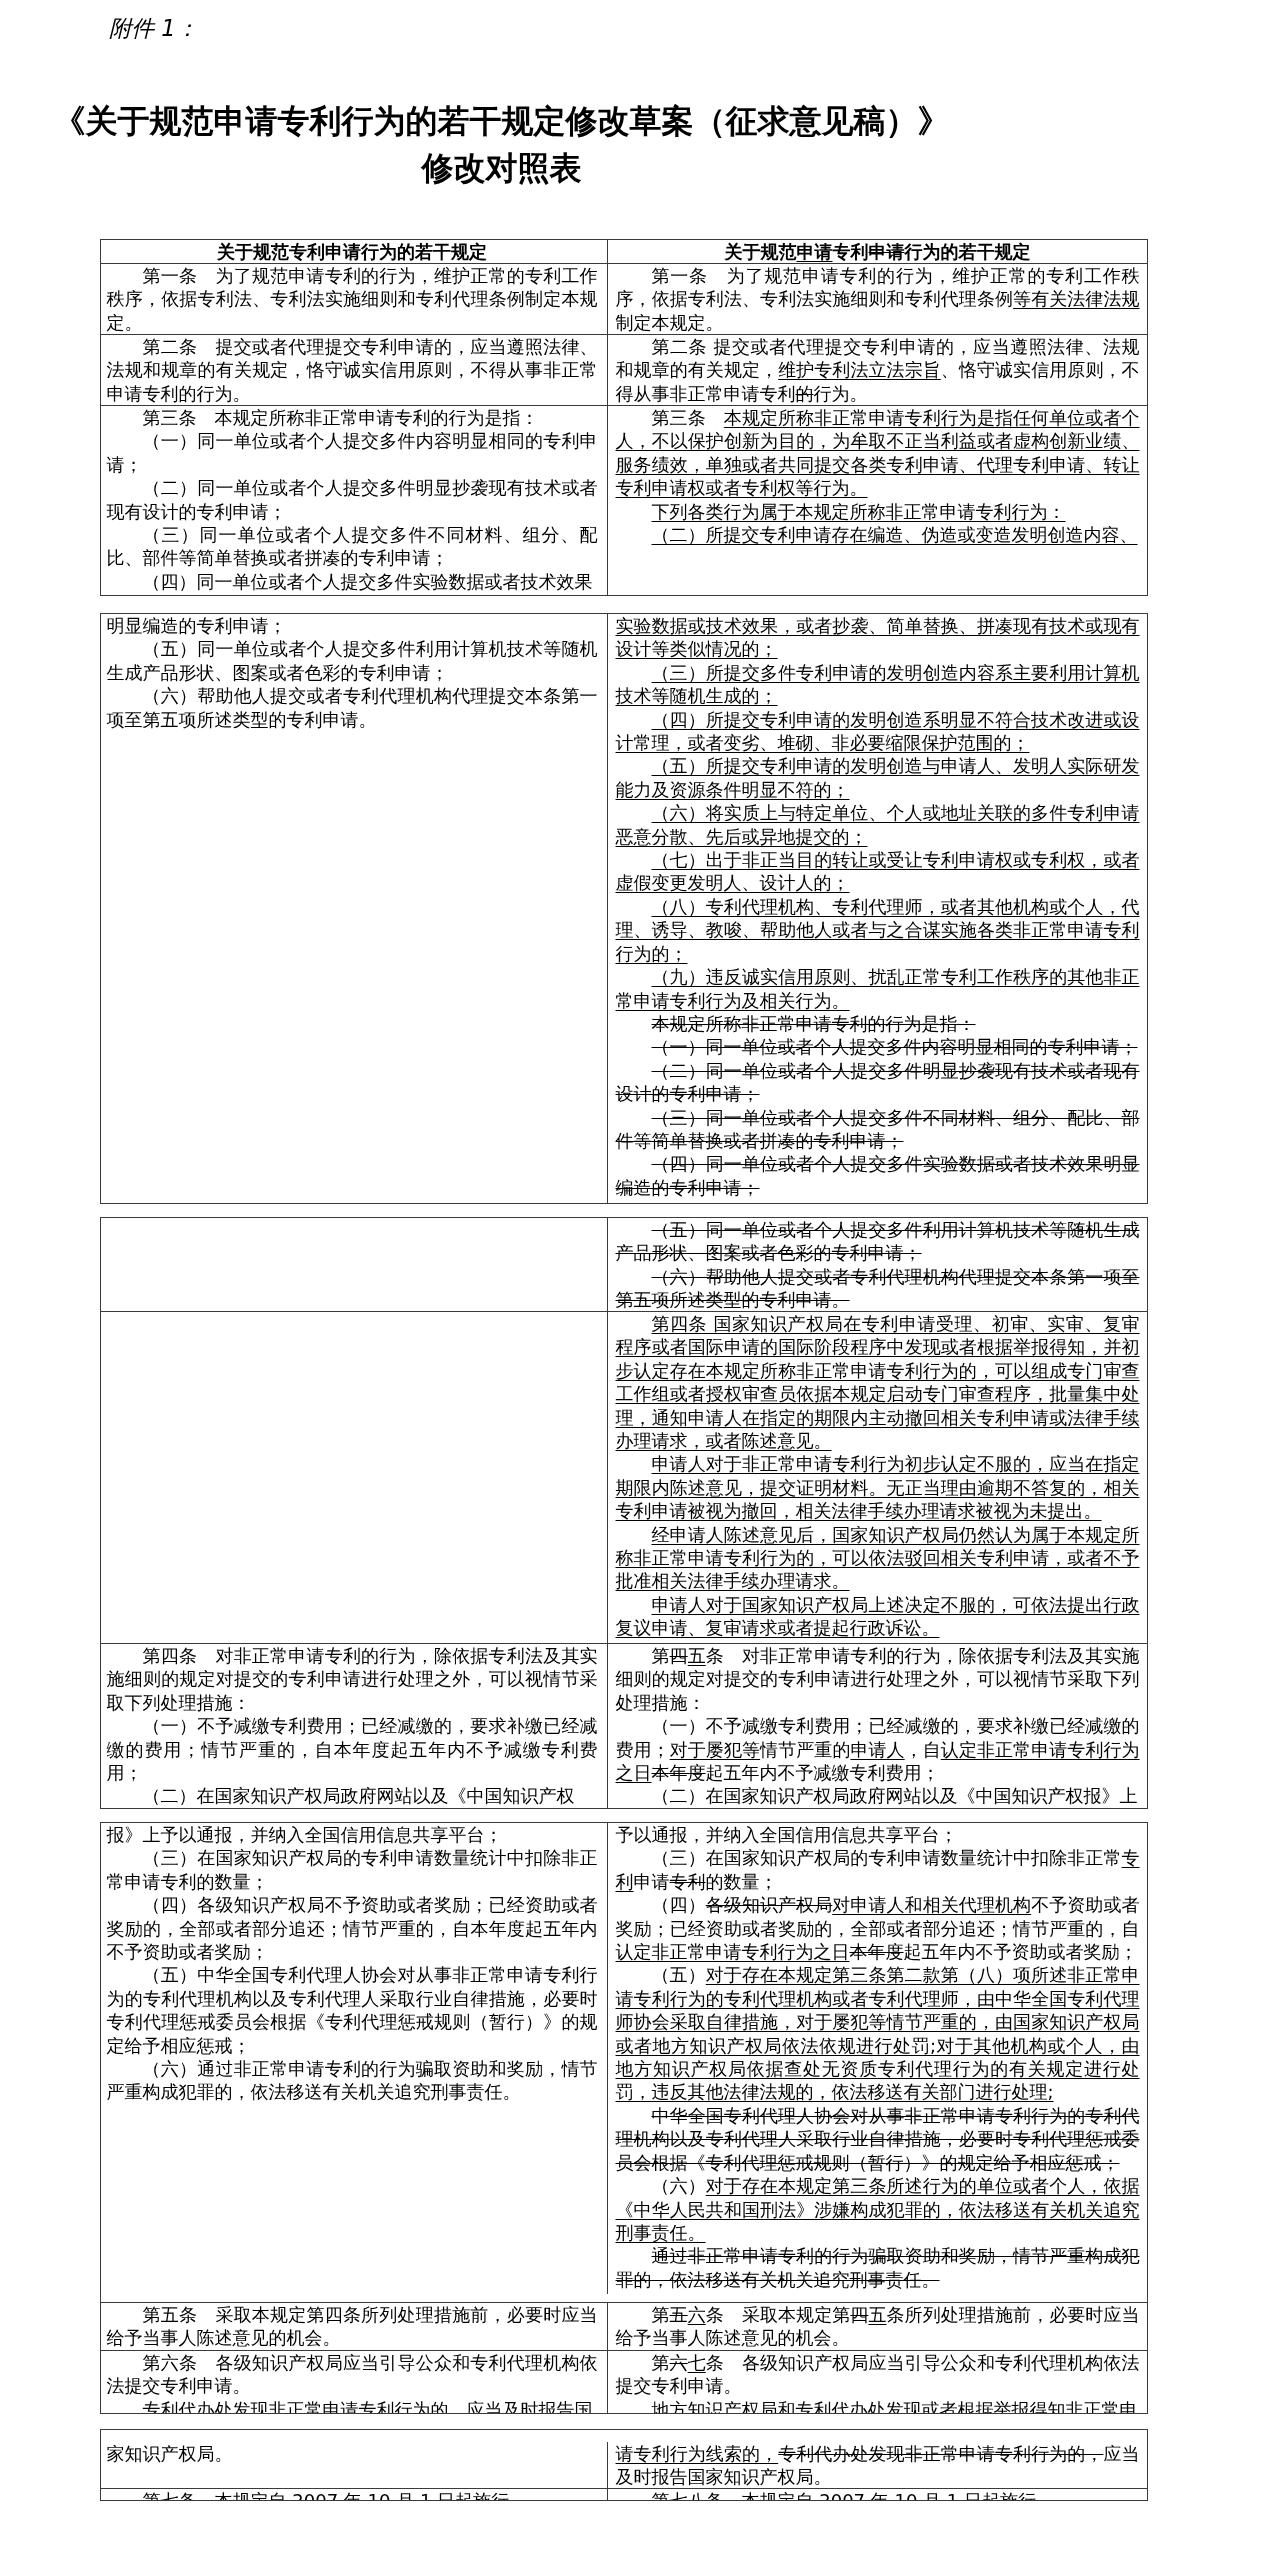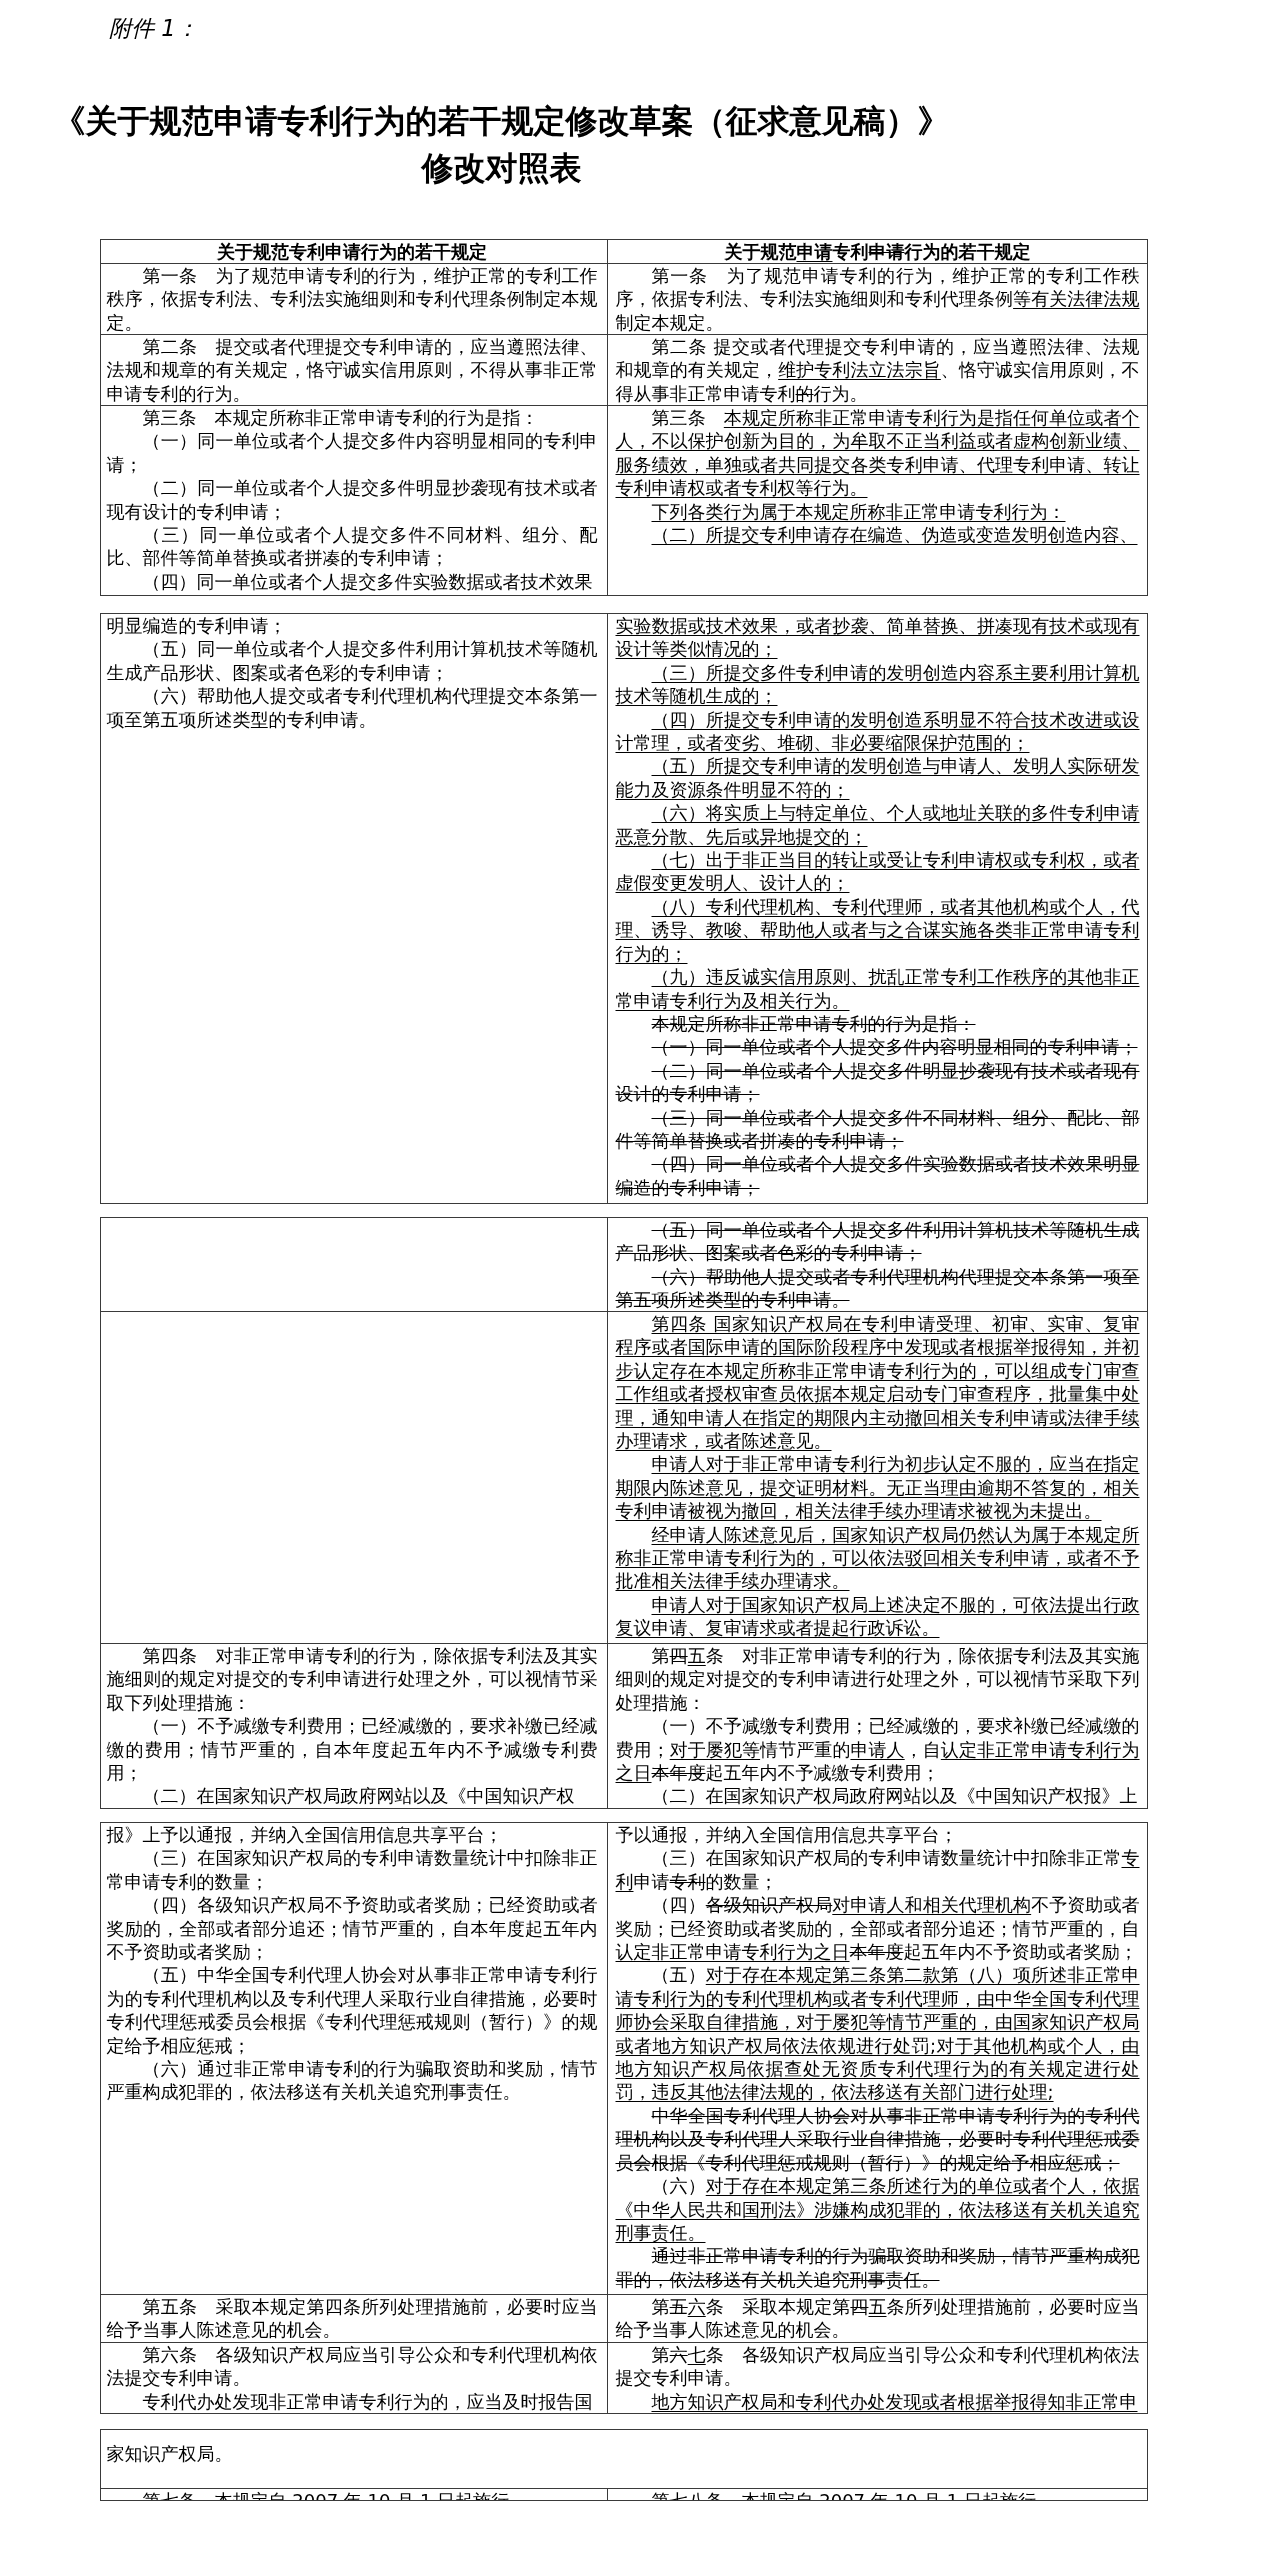--- a/index.html
+++ b/index.html
@@ -29,21 +29,21 @@
   .block:nth-child(1) { top: 239px; height: 357px; }
   .block:nth-child(1) .row:nth-child(1) { height: 23px; }
   .block:nth-child(1) .row:nth-child(2) { height: 71px; }
   .block:nth-child(1) .row:nth-child(3) { height: 71px; }
   .block:nth-child(2) { top: 613px; height: 591px; }
   .block:nth-child(3) { top: 1217px; height: 592px; }
   .block:nth-child(3) .row:nth-child(1) { height: 93px; }
   .block:nth-child(3) .row:nth-child(2) { height: 332px; }
   .block:nth-child(4) { top: 1822px; height: 592px; }
   .block:nth-child(4) .row:nth-child(1) { height: 471px; }
-  .block:nth-child(4) .row:nth-child(2) { height: 48px; }
+  .block:nth-child(4) .row:nth-child(2) { height: 48px; margin-top: 8px; }
   .block:nth-child(5) { top: 2429px; height: 72px; }
   .block:nth-child(5) .row:nth-child(1) { height: 46px; margin-top: 12px; }
 </style>
 </head>
 <body>
 
 <div class="page">
   <div class="attachment">附件 1：</div>
 
   <div class="title">
@@ -186,20 +186,23 @@
           <p class="para"><span>第</span><span class="del">六</span><span class="ins">七</span><span>条　各级知识产权局应当引导公众和专利代理机构依法提交专利申请。</span></p>
             <p class="para"><span class="ins">地方知识产权局和专利代办处发现或者根据举报得知非正常申</span></p>
         </div>
       </div>
     </section>
       <section class="block">
       <div class="row">
         <div class="cell left">
           <p class="para cont"><span>家知识产权局。</span></p>
         </div>
+        <div class="cell right">
+          <p class="para cont"><span class="ins">请专利行为线索的，</span><span class="del">专利代办处发现非正常申请专利行为的，</span><span>应当及时报告国家知识产权局。</span></p>
+        </div>
       </div>
         <div class="row">
         <div class="cell left">
           <p class="para"><span>第七条　本规定自 2007 年 10 月 1 日起施行。</span></p>
         </div>
         <div class="cell right">
           <p class="para"><span>第</span><span class="del">七</span><span class="ins">八</span><span>条　本规定自 2007 年 10 月 1 日起施行。</span></p>
         </div>
       </div>
     </section>

